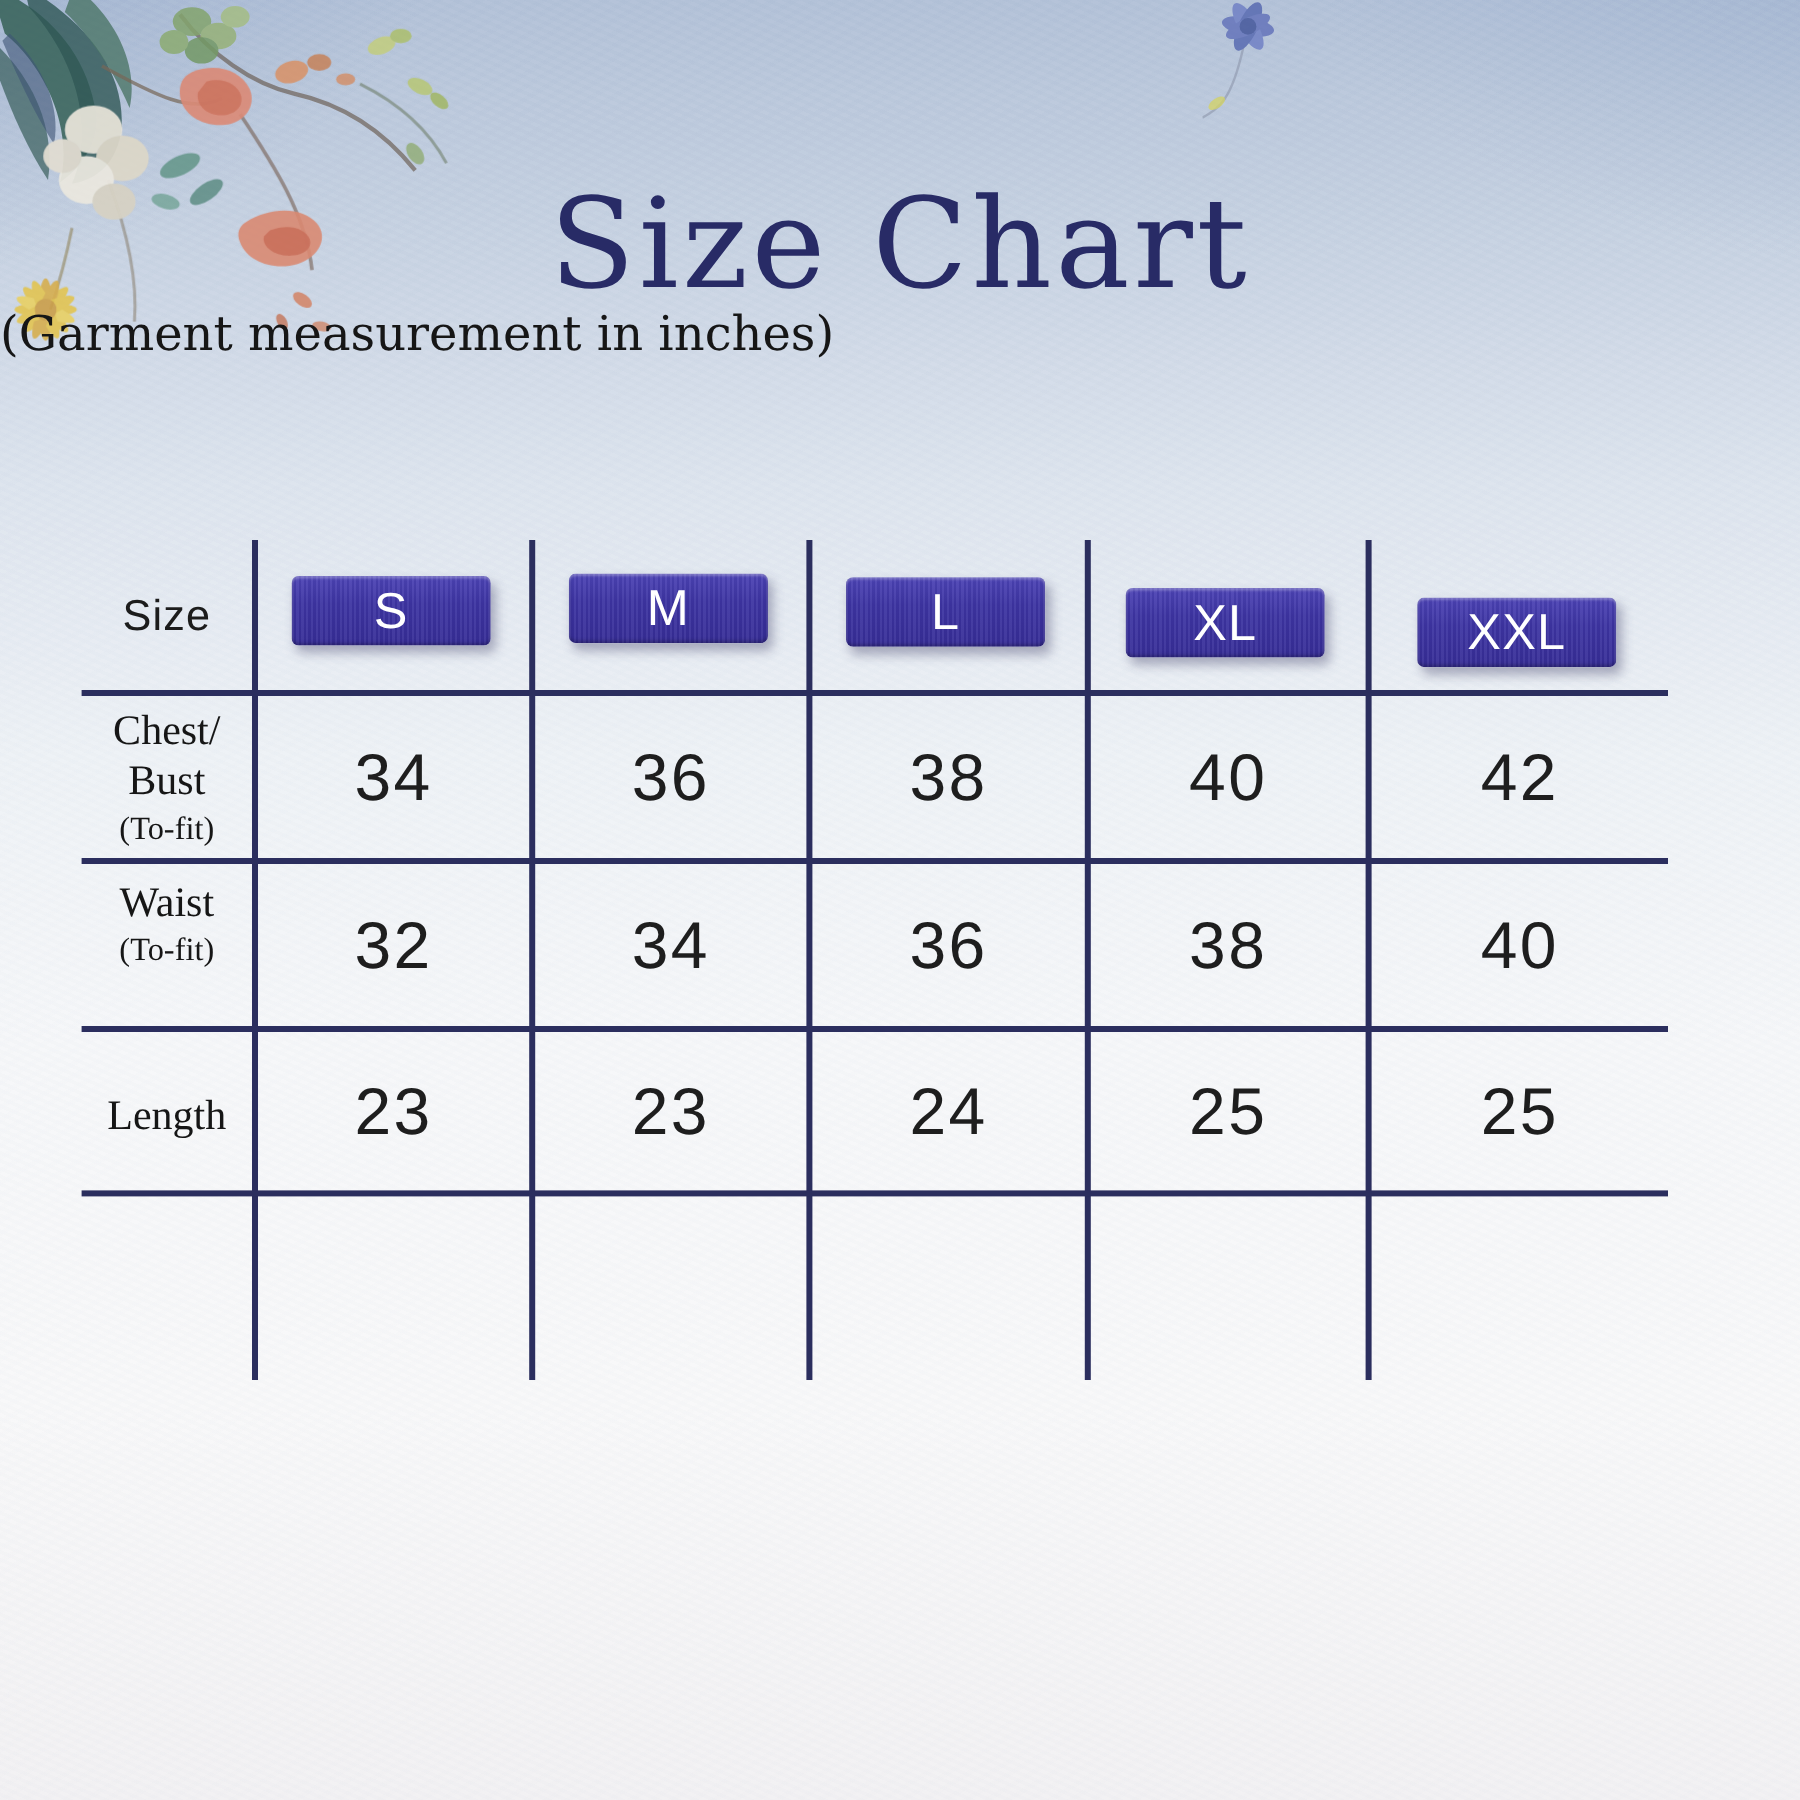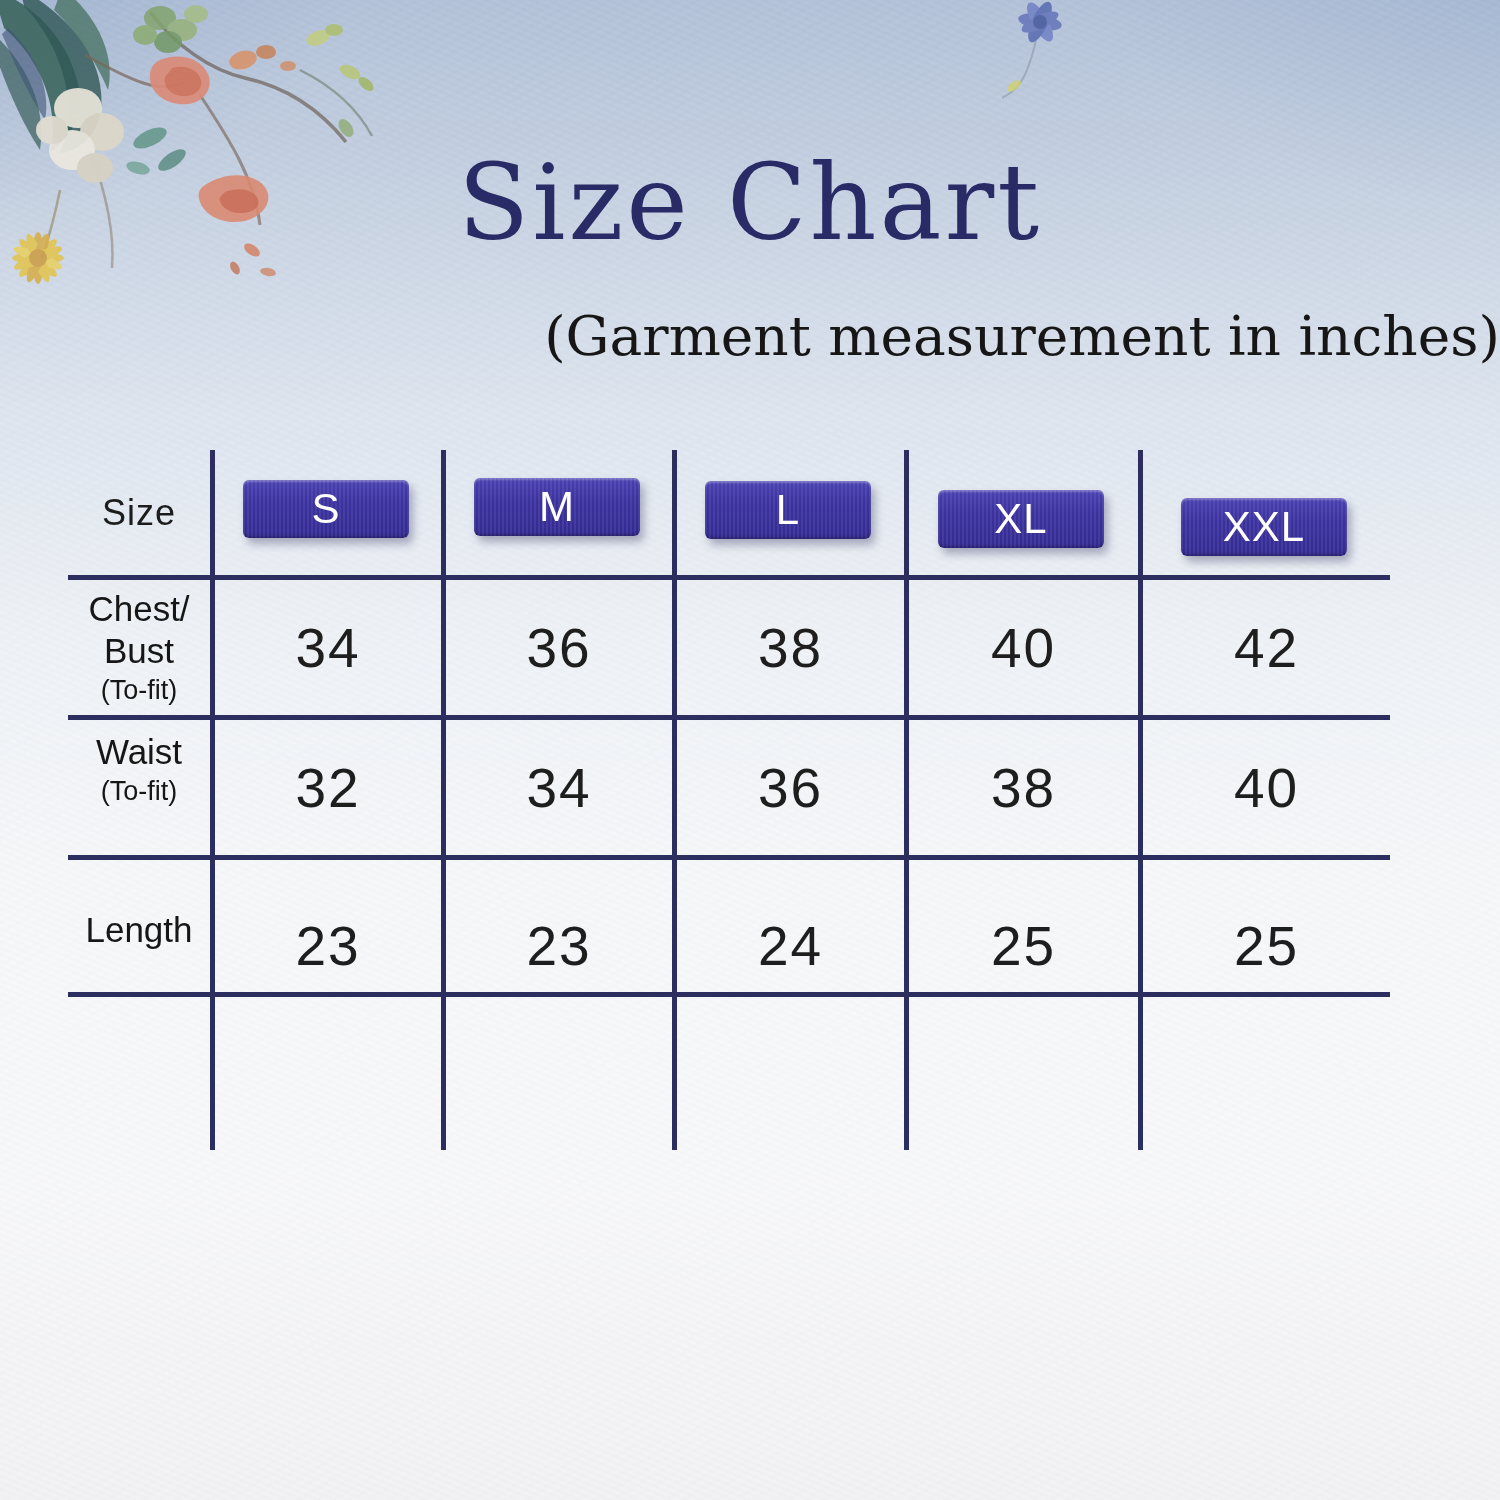--- a/index.html
+++ b/index.html
@@ -25,23 +25,23 @@
     position:absolute;top:30px;right:33px;
     font-family:"DejaVu Serif","Liberation Serif",serif;
     font-size:60px;color:#20295c;letter-spacing:2px;
   }
   .title{
     position:absolute;top:142px;left:0;width:100%;margin:0;text-align:center;
     font-family:"DejaVu Serif","Liberation Serif",serif;font-weight:500;
     font-size:104px;color:#282b66;letter-spacing:3px;
   }
   .subtitle{
-    position:absolute;top:256px;left:0;width:100%;text-align:right;
+    position:absolute;top:256px;left:0;width:100%;text-align:left;
     font-family:"DejaVu Serif","Liberation Serif",serif;
-    font-size:55px;color:#161616;letter-spacing:0px;margin-top:48px;
+    font-size:40px;color:#161616;letter-spacing:0px;
   }
 
   
   .vline{position:absolute;width:5px;top:450px;height:700px;background:#2b2e5e;}
   .hline{position:absolute;height:5px;left:68px;width:1322px;background:#2b2e5e;}
   .v1{left:210px}.v2{left:441px}.v3{left:672px}.v4{left:904px}.v5{left:1138px}
   .h1{top:575px}.h2{top:715px}.h3{top:855px}.h4{top:992px}
 
   .corner-label{
     position:absolute;left:68px;width:142px;top:455px;height:115px;
@@ -57,35 +57,35 @@
       linear-gradient(180deg,#4c43b5 0%,#3d34a2 40%,#362d96 100%);
     box-shadow: 4px 6px 9px rgba(45,45,90,0.35), inset 0 2px 2px rgba(255,255,255,0.28), inset 0 -2px 3px rgba(0,0,0,0.25);
     color:#ffffff;font-size:42px;letter-spacing:1px;
   }
   .b1{left:243px;top:480px}.b2{left:474px;top:478px}.b3{left:705px;top:481px}
   .b4{left:938px;top:490px}.b5{left:1181px;top:498px}
 
   .rowlabel{
     position:absolute;left:68px;width:142px;
     display:flex;flex-direction:column;align-items:center;justify-content:center;
-    color:#161616;text-align:center;line-height:1.18;
+    color:#161616;text-align:center;line-height:1.18;font-family:Liberation Serif, serif;
   }
   .rowlabel .main{font-size:35px;}
   .rowlabel .note{font-size:27px;margin-top:4px;}
   .rl1{top:580px;height:135px;}
   .rl2{top:720px;height:99px;}
   .rl3{top:860px;height:140px;}
 
   .cell{
     position:absolute;display:flex;align-items:center;justify-content:center;
     font-size:55px;color:#1e1e1e;letter-spacing:2px;
   }
   .c1{left:215px;width:226px}.c2{left:446px;width:226px}.c3{left:677px;width:227px}
   .c4{left:909px;width:229px}.c5{left:1143px;width:247px}
-  .r1{top:580px;height:135px}.r2{top:720px;height:135px}.r3{top:880px;height:132px}
+  .r1{top:580px;height:135px}.r2{top:720px;height:135px}.r3{top:860px;height:132px}
 
   .footnote{
     position:absolute;right:35px;top:1396px;
     font-size:34px;color:#2c2c2c;letter-spacing:0.5px;
   }
 </style>
 </head>
 <body>
 
 <div class="canvas">

